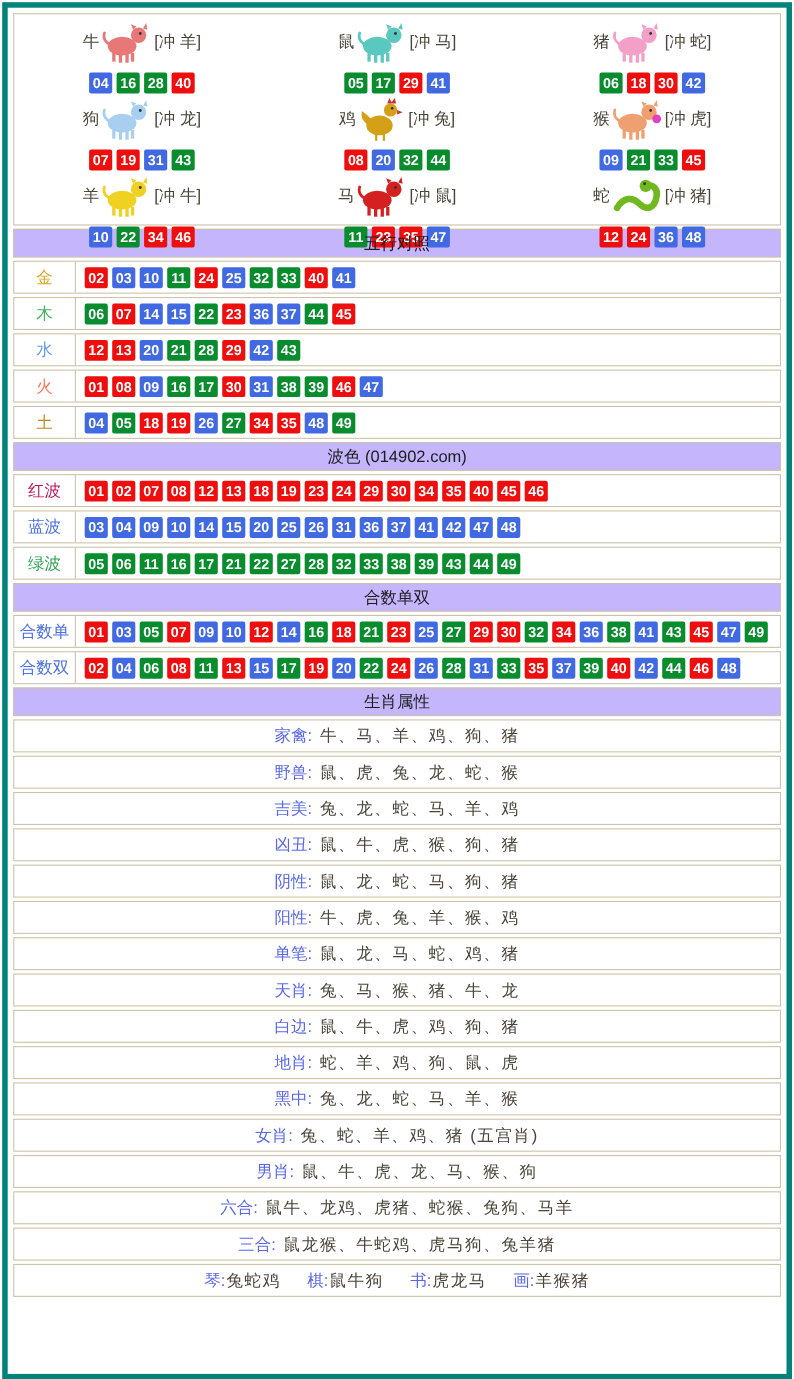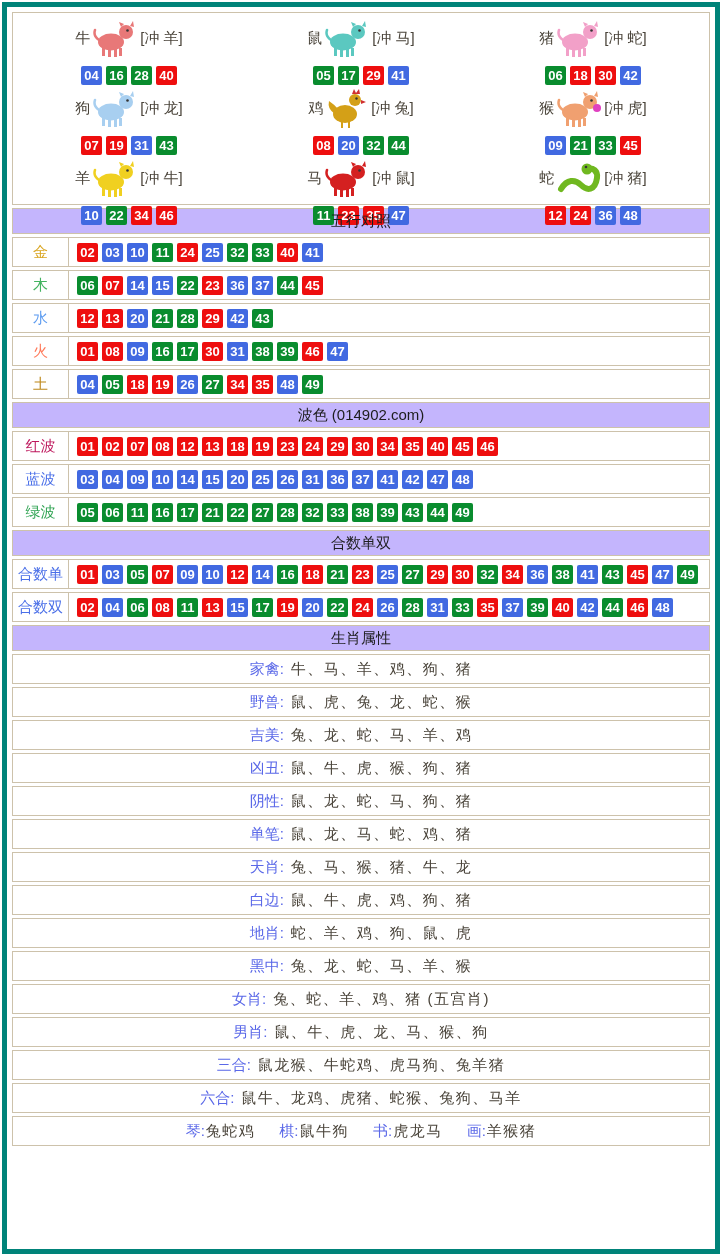--- a/index.html
+++ b/index.html
@@ -515,20 +515,24 @@
       </div>
       <div class="box attr-row">
         <span class="attr-label">凶丑:</span>
         <span class="attr-value">鼠、牛、虎、猴、狗、猪</span>
       </div>
       <div class="box attr-row">
         <span class="attr-label">阴性:</span>
         <span class="attr-value">鼠、龙、蛇、马、狗、猪</span>
       </div>
       <div class="box attr-row">
+        <span class="attr-label">阳性:</span>
+        <span class="attr-value">牛、虎、兔、羊、猴、鸡</span>
+      </div>
+      <div class="box attr-row">
         <span class="attr-label">单笔:</span>
         <span class="attr-value">鼠、龙、马、蛇、鸡、猪</span>
       </div>
       <div class="box attr-row">
         <span class="attr-label">天肖:</span>
         <span class="attr-value">兔、马、猴、猪、牛、龙</span>
       </div>
       <div class="box attr-row">
         <span class="attr-label">白边:</span>
         <span class="attr-value">鼠、牛、虎、鸡、狗、猪</span>
@@ -543,26 +547,26 @@
       </div>
       <div class="box attr-row">
         <span class="attr-label">女肖:</span>
         <span class="attr-value">兔、蛇、羊、鸡、猪 (五宫肖)</span>
       </div>
       <div class="box attr-row">
         <span class="attr-label">男肖:</span>
         <span class="attr-value">鼠、牛、虎、龙、马、猴、狗</span>
       </div>
       <div class="box attr-row">
+        <span class="attr-label">六合:</span>
+        <span class="attr-value">鼠牛、龙鸡、虎猪、蛇猴、兔狗、马羊</span>
+      </div>
+      <div class="box attr-row">
         <span class="attr-label">三合:</span>
         <span class="attr-value">鼠龙猴、牛蛇鸡、虎马狗、兔羊猪</span>
-      </div>
-      <div class="box attr-row">
-        <span class="attr-label">六合:</span>
-        <span class="attr-value">鼠牛、龙鸡、虎猪、蛇猴、兔狗、马羊</span>
       </div>
     </div>
 
   <div class="box attr-row footer-groups" id="footer-row">
       <span class="fgroup">
         <span class="attr-label">琴:</span>
         <span class="attr-value">兔蛇鸡</span>
       </span>
       <span class="fgroup">
         <span class="attr-label">棋:</span>

